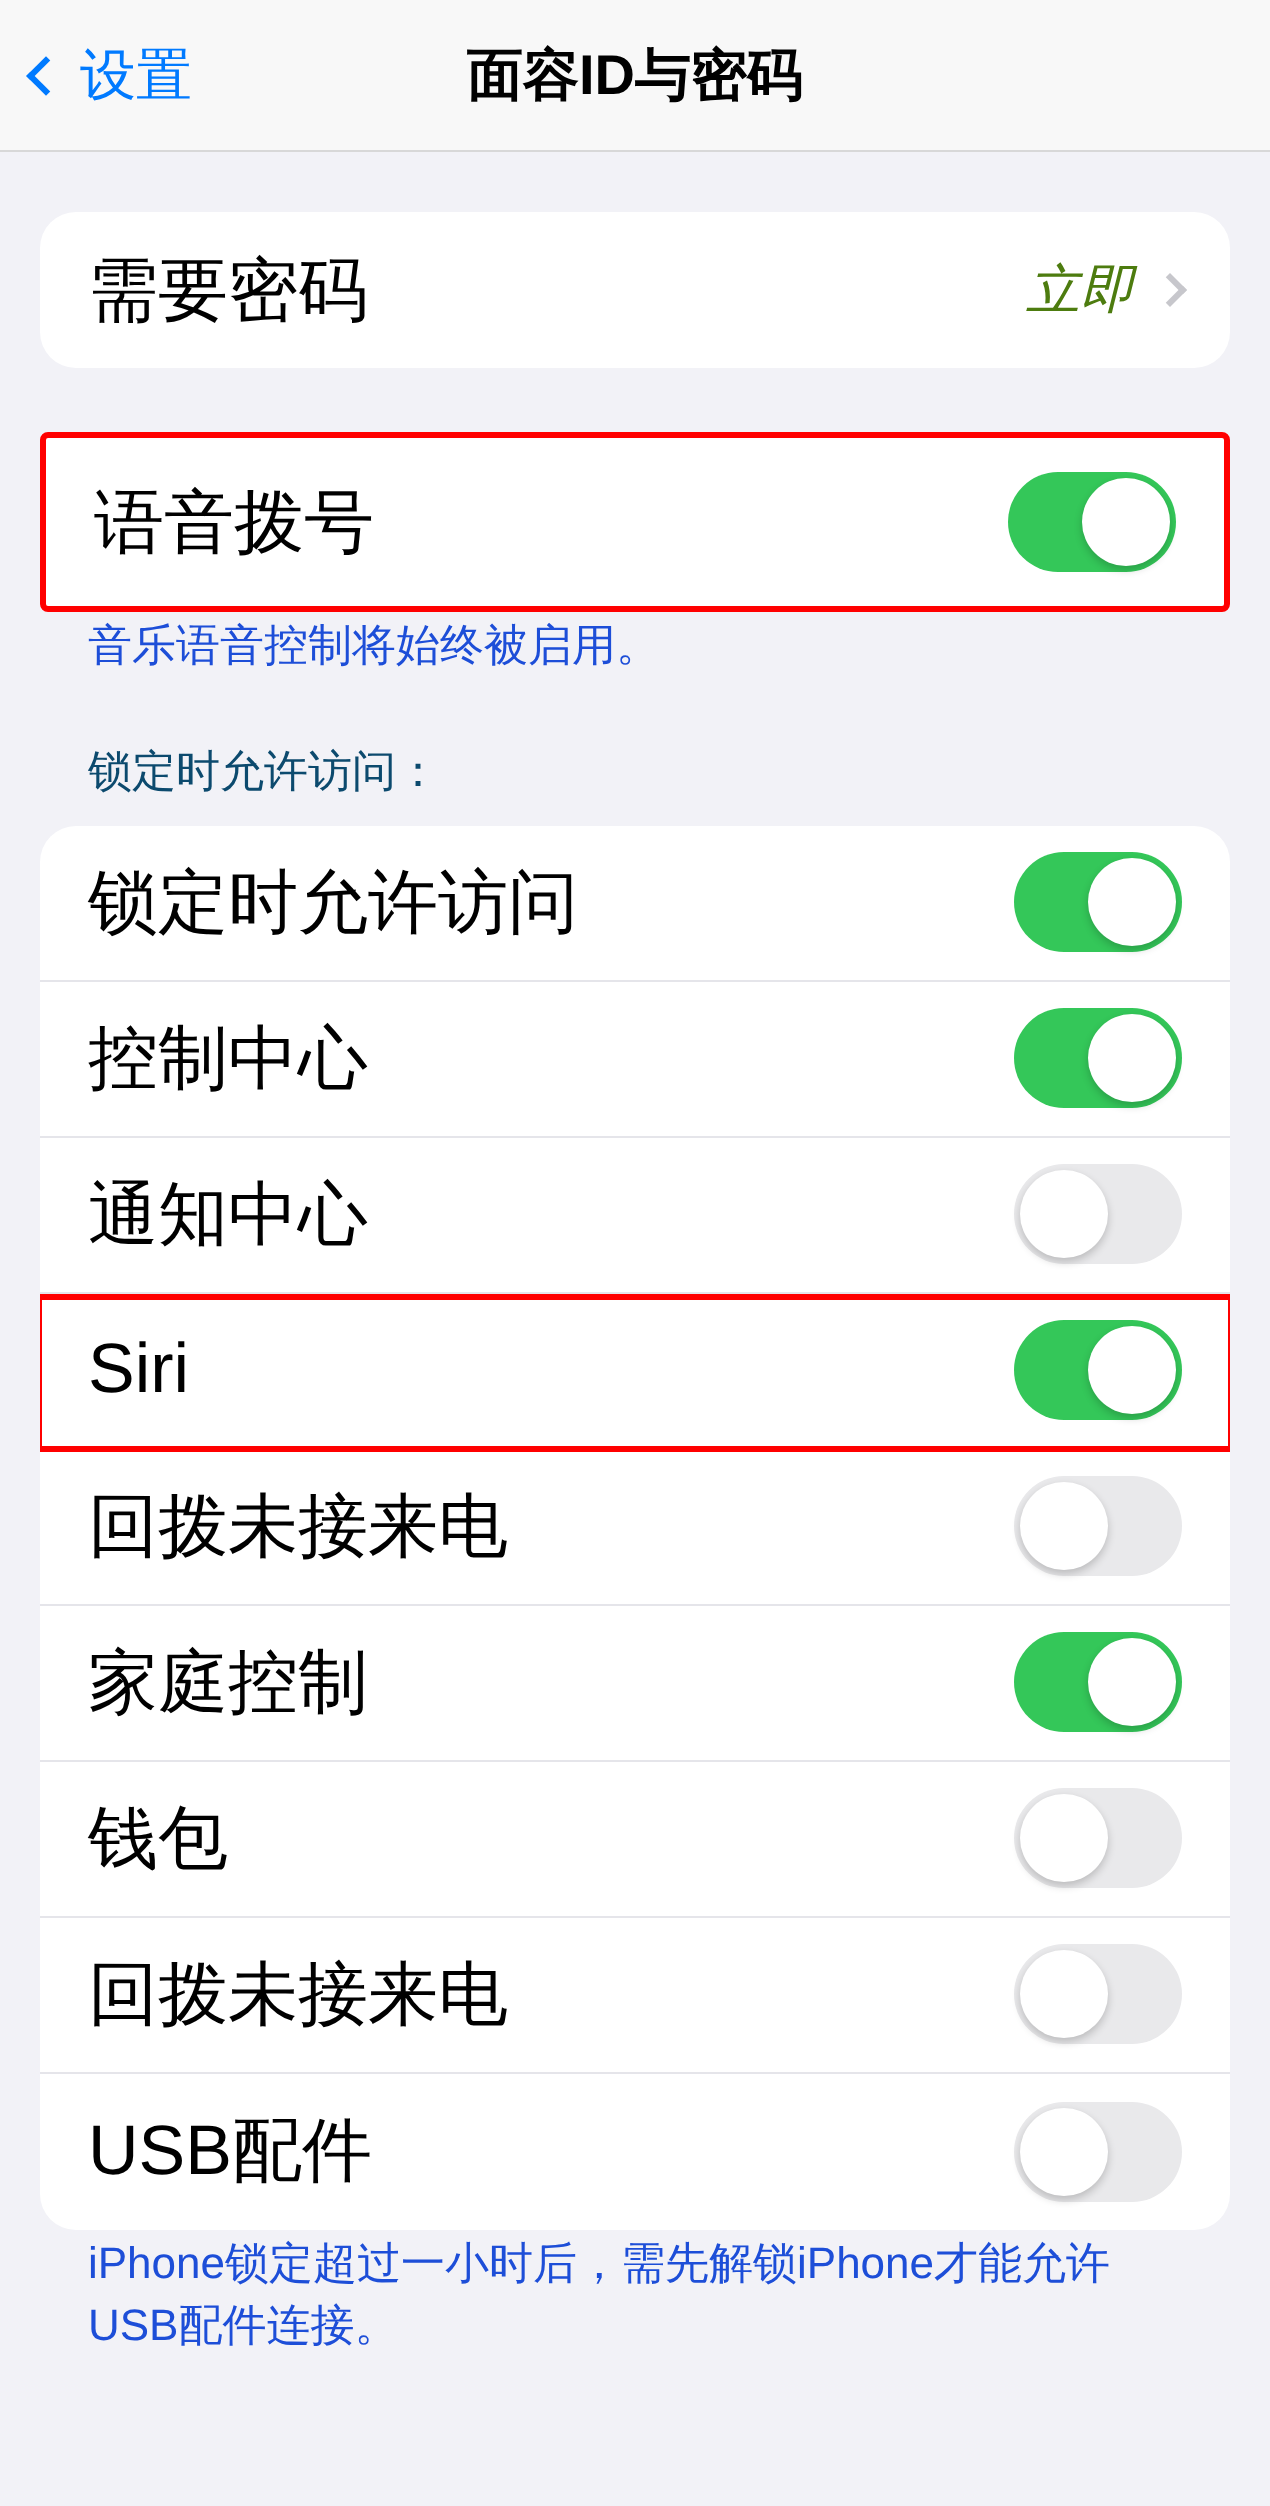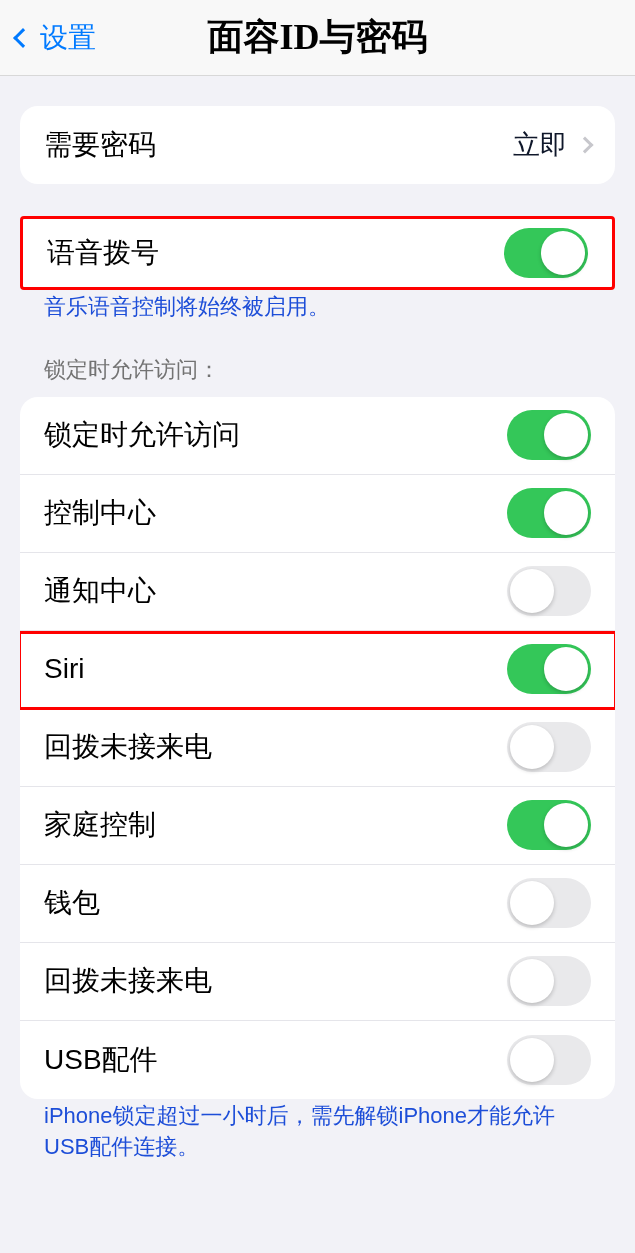--- a/index.html
+++ b/index.html
@@ -16,21 +16,20 @@
       overflow: hidden;
     }
     .nav-bar {
       height: 76px;
       background: #f8f8f8;
       border-bottom: 1px solid #d8d8d8;
       display: flex;
       align-items: center;
       position: relative;
       padding: 1px 8px;
-      font-family: Liberation Serif, serif;
     }
     .back-button {
       display: flex;
       align-items: center;
       color: #007aff;
       font-size: 28px;
       cursor: pointer;
     }
     .back-chevron {
       display: inline-block;
@@ -40,21 +39,21 @@
       border-bottom: 3.5px solid #007aff;
       transform: rotate(45deg);
       margin-right: 10px;
       margin-left: 8px;
     }
     .nav-title {
       position: absolute;
       left: 0;
       right: 0;
       text-align: center;
-      font-size: 36px;
+      font-size: 28px;
       font-weight: 600;
       color: #000;
       pointer-events: none;
     }
     .content {
       padding: 0;
     }
     .section {
       margin: 32px 20px 0 20px;
     }
@@ -88,47 +87,48 @@
       content: "";
       position: absolute;
       left: -2px;
       right: -2px;
       top: 0;
       bottom: -2px;
       border: 3px solid #ff0000;
       pointer-events: none;
     }
     .row-label {
-      font-size: 28px;
+      font-size: 35px;
       color: #000;
       font-weight: 400;
     }
     .row-value {
       font-size: 27px;
-      color: #0f172a;
+      color: #4d7c0f;
       margin-left: auto;
       margin-right: 12px;
+      font-style: italic;
     }
     .disclosure {
       display: inline-block;
       width: 12px;
       height: 12px;
       border-right: 3px solid #c7c7cc;
       border-top: 3px solid #c7c7cc;
       transform: rotate(45deg);
     }
     .footer-text {
       font-size: 22px;
       color: #1d4ed8;
       padding: 2px 24px 0 24px;
       line-height: 1.4;
     }
     .header-text {
       font-size: 22px;
-      color: #737373;
+      color: #0c4a6e;
       padding: 0 24px 12px 24px;
     }
     .toggle {
       width: 84px;
       height: 50px;
       border-radius: 25px;
       position: relative;
       cursor: pointer;
       flex-shrink: 0;
     }
@@ -172,21 +172,21 @@
       <div class="row">
         <span class="row-label">需要密码</span>
         <span class="row-value">立即</span>
         <span class="disclosure"></span>
       </div>
     </div>
   </div>
 
   <div class="section">
     <div class="group highlighted">
-      <div class="row" style="height:68px;">
+      <div class="row" style="height:84px;">
         <span class="row-label">语音拨号</span>
         <div class="toggle on">
           <div class="toggle-knob"></div>
         </div>
       </div>
     </div>
     <div class="footer-text">音乐语音控制将始终被启用。</div>
   </div>
 
   <div class="section">

